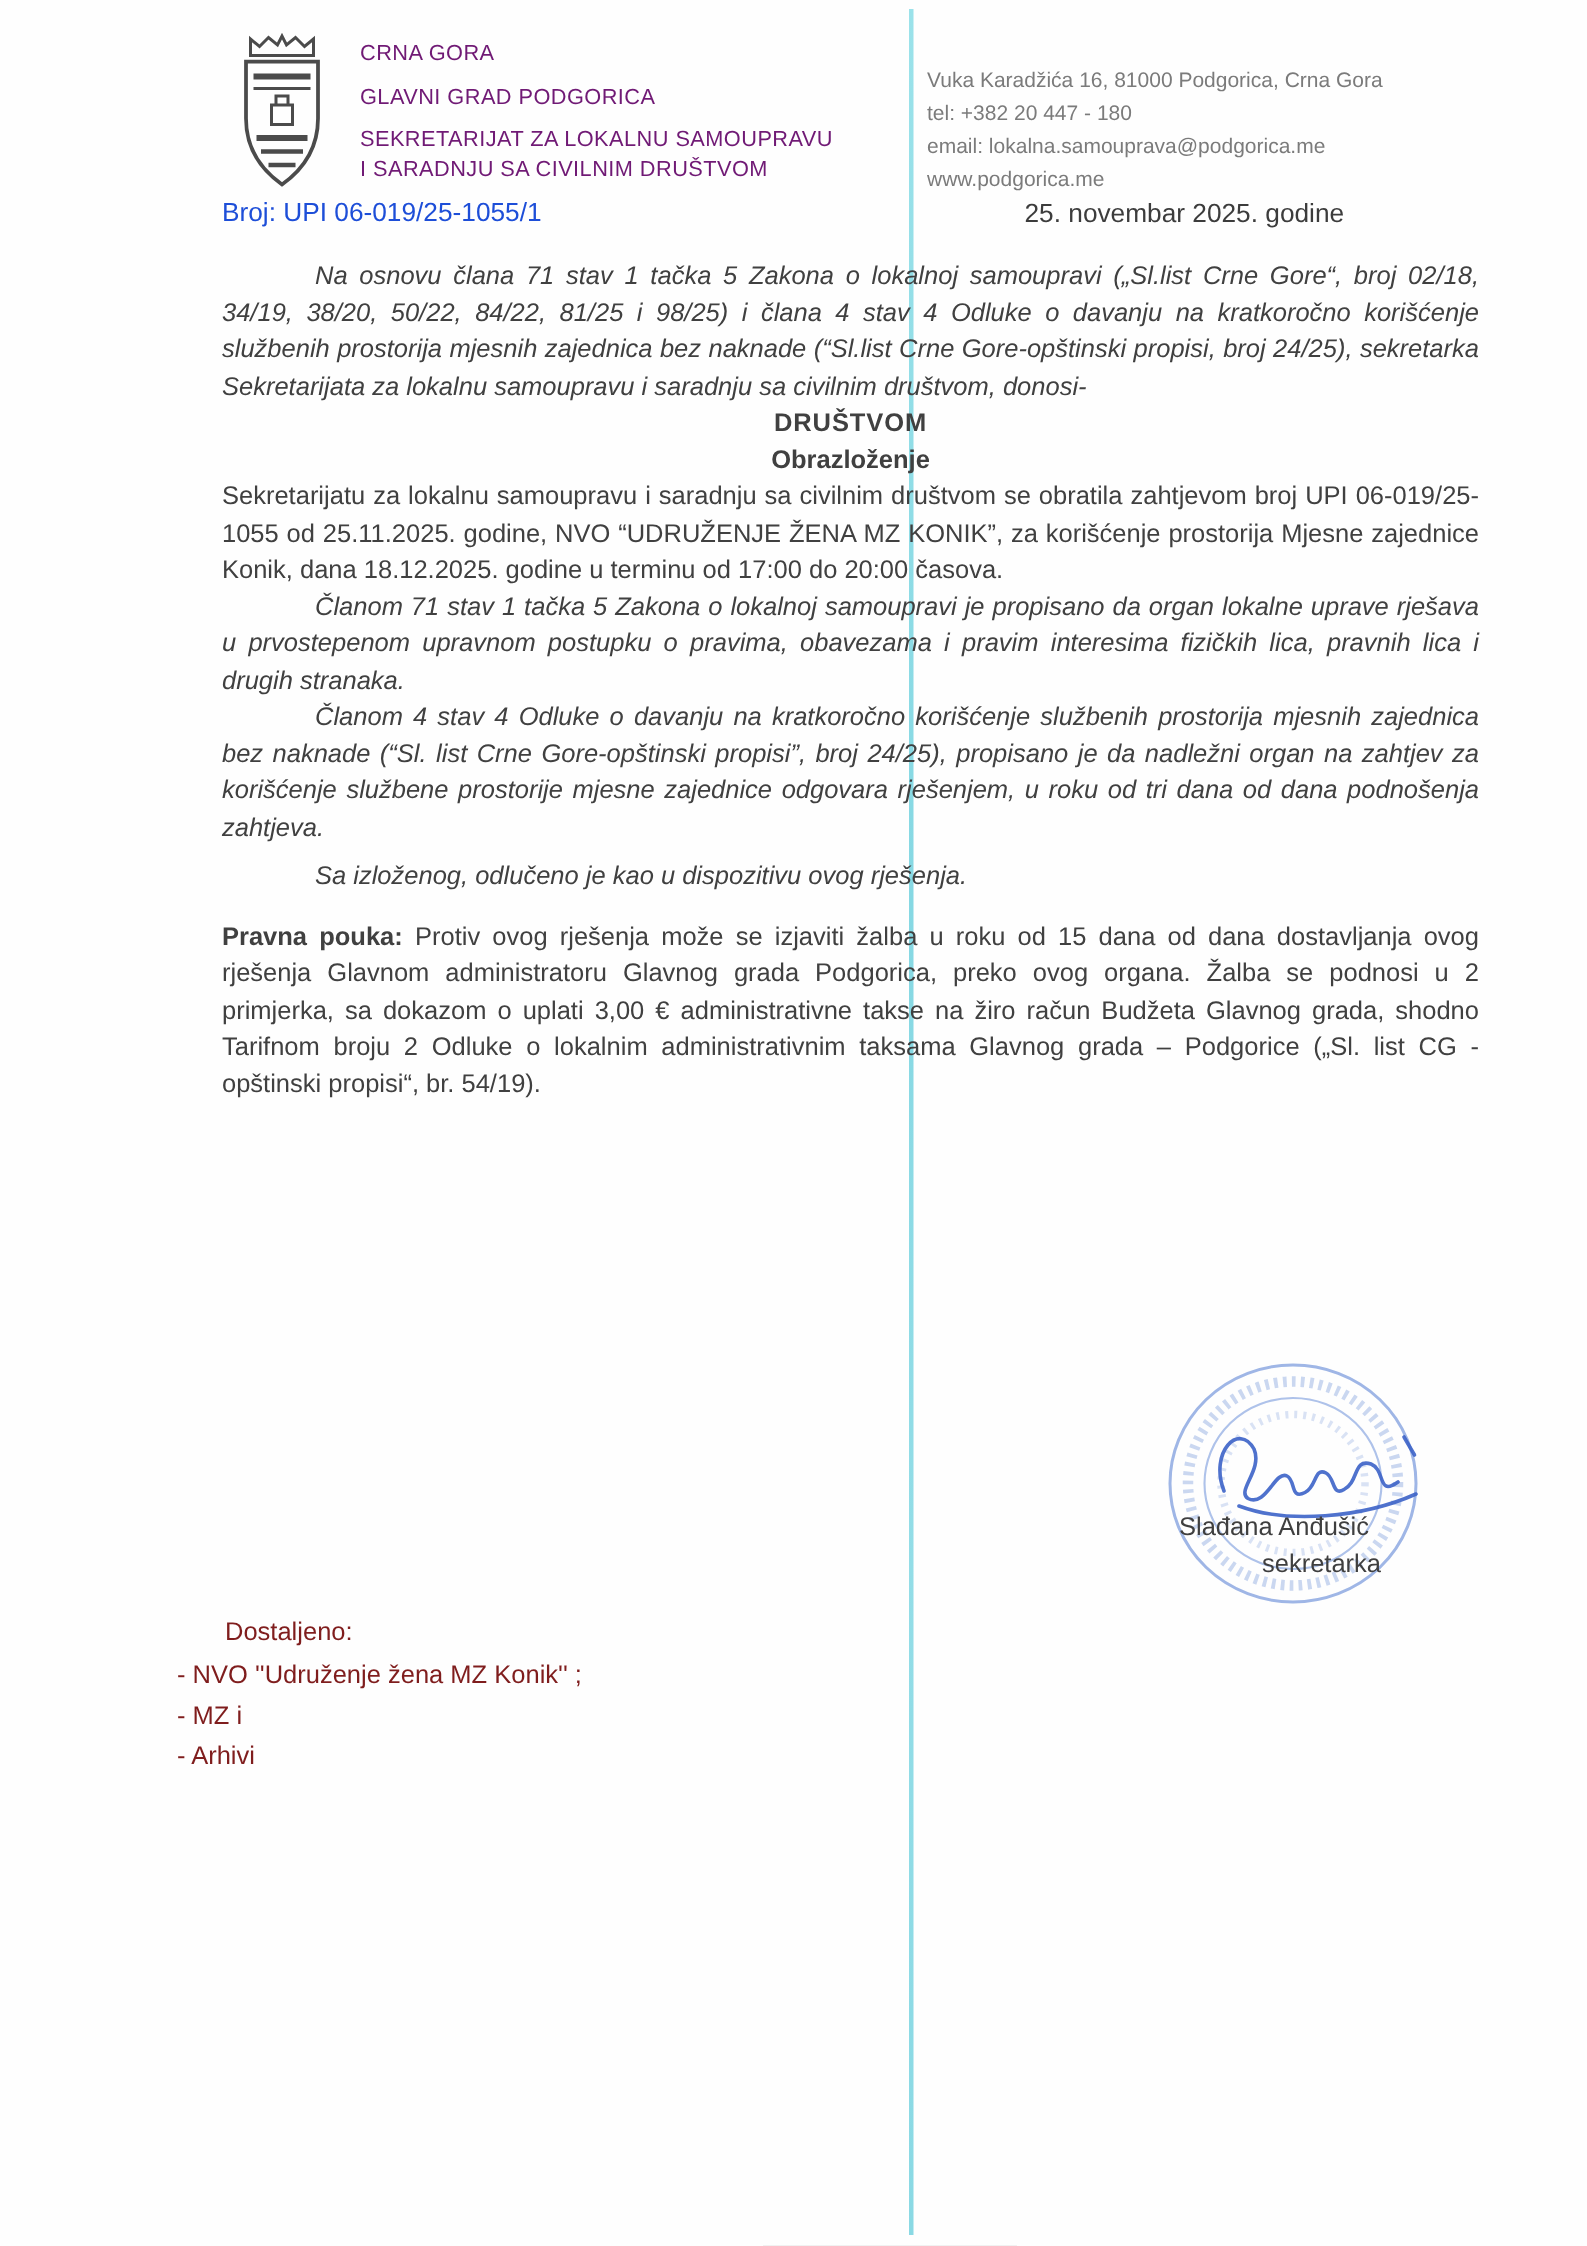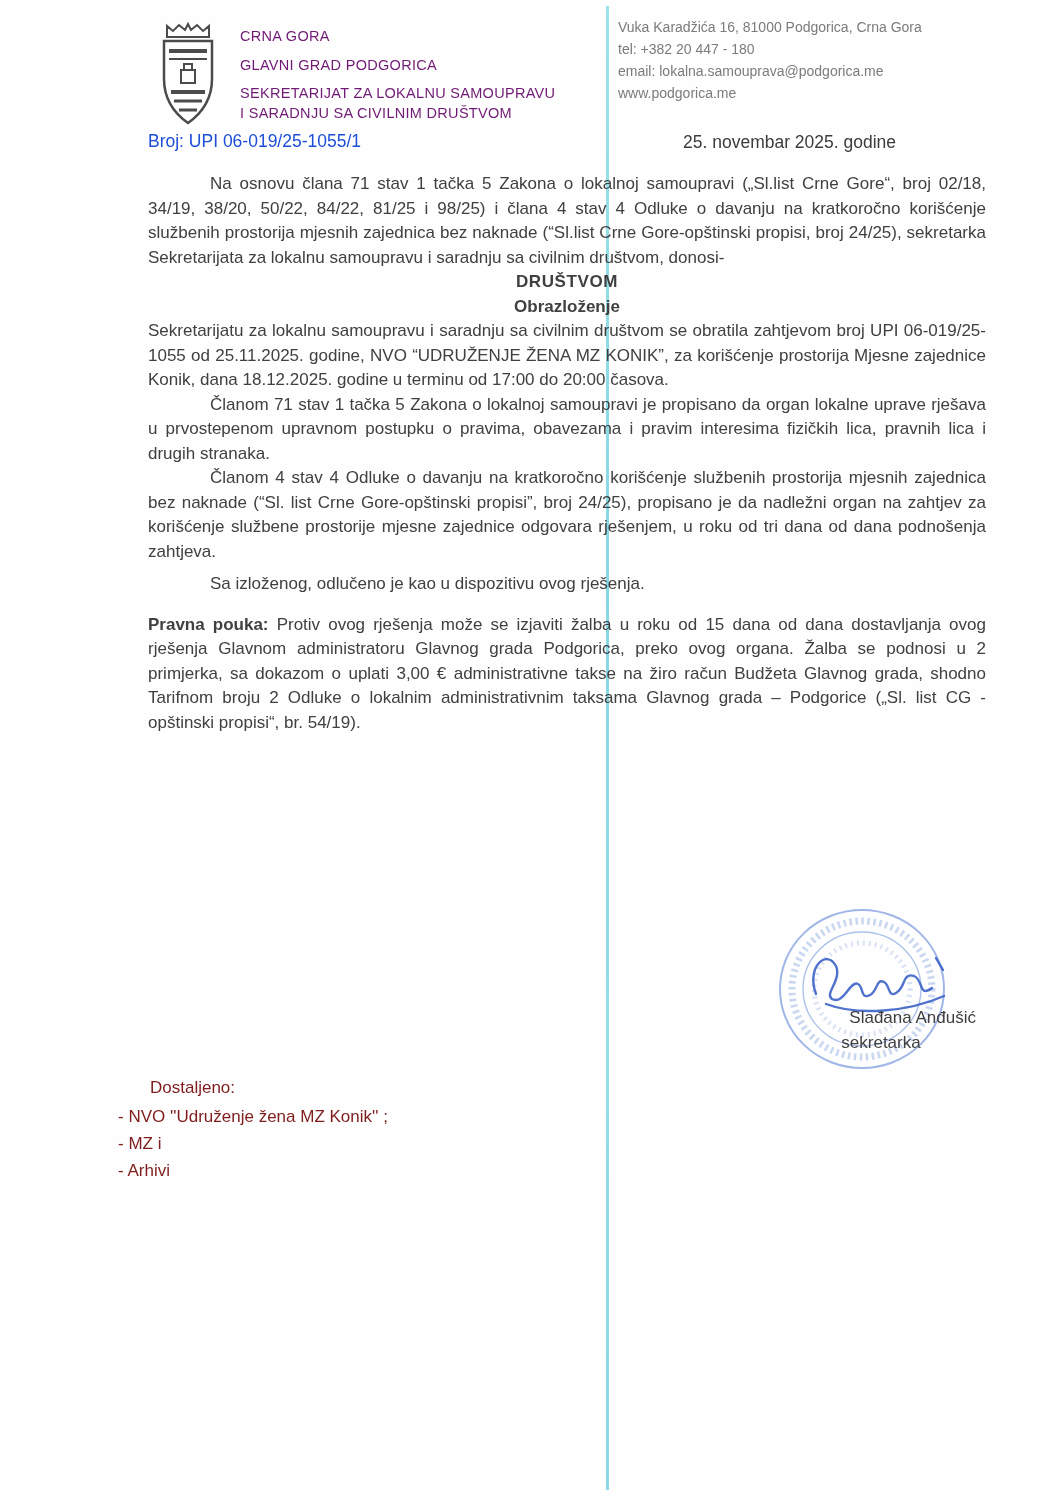--- a/index.html
+++ b/index.html
@@ -24,45 +24,45 @@
     background: linear-gradient(180deg, #9be2ea 0%, #86d8e3 40%, #93dde7 70%, #8ad9e4 100%);
     z-index: 1;
   }
   .layer { position: relative; z-index: 2; }
   
   .coat { position: absolute; left: 156px; top: 20px; }
   .org-block { position: absolute; left: 240px; top: 28px; font-size: 14.5px; color: #701a75; letter-spacing: .3px; }
   .org-block div:nth-child(1) { margin-bottom: 13px; }
   .org-block div:nth-child(2) { margin-bottom: 12px; }
   .org-block div:nth-child(3) { margin-bottom: 4px; }
-  .contact-block { position: absolute; left: 618px; top: 16px; font-size: 14px; color: #7b7b7b; line-height: 22px; }
+  .contact-block { position: absolute; left: 618px; top: 42px; font-size: 14px; color: #7b7b7b; line-height: 22px; }
   .ref-number { position: absolute; left: 148px; top: 131px; font-size: 17.5px; color: #1d4ed8; }
   .ref-date { position: absolute; left: 683px; top: 132px; font-size: 17.5px; color: #3c3c3c; }
   
   .main {
     position: absolute;
     left: 148px;
     top: 172px;
     width: 838px;
     font-size: 17px;
     line-height: 24.5px;
     text-align: justify;
     color: #404040;
   }
   .main p { margin: 0; }
-  .indent { text-indent: 62px; }
+  .indent { text-indent: 62px; font-style: italic; }
   .doc-title { margin: 44px 0 26px; text-align: center; font-size: 17px; font-weight: bold; letter-spacing: .6px; }
   .section-title { margin: 20px 0 22px; text-align: center; font-size: 17px; font-weight: bold; }
   .p4 { margin-top: 8px !important; }
   .pouka { margin-top: 16px !important; }
   b { font-weight: bold; }
   
   .stamp-svg { position: absolute; left: 768px; top: 903px; z-index: 3; }
   .sign-svg { position: absolute; left: 796px; top: 938px; z-index: 4; }
-  .sig-name  { position: absolute; left: 786px; top: 1008px; width: 190px; text-align: right; font-size: 17px; color: #3f3f3f; z-index: 5; }
+  .sig-name  { position: absolute; left: 786px; top: 1008px; width: 190px; text-align: left; font-size: 17px; color: #3f3f3f; z-index: 5; }
   .sig-title { position: absolute; left: 786px; top: 1033px; width: 190px; text-align: center; font-size: 17px; color: #3f3f3f; z-index: 5; }
   
   .distribution { position: absolute; left: 118px; top: 1074px; font-size: 17px; line-height: 27px; color: #7f1d1d; }
   .distribution .dist-label { margin-left: 32px; margin-bottom: 2px; }
 </style>
 </head>
 <body>
 
 <div class="page">
 

